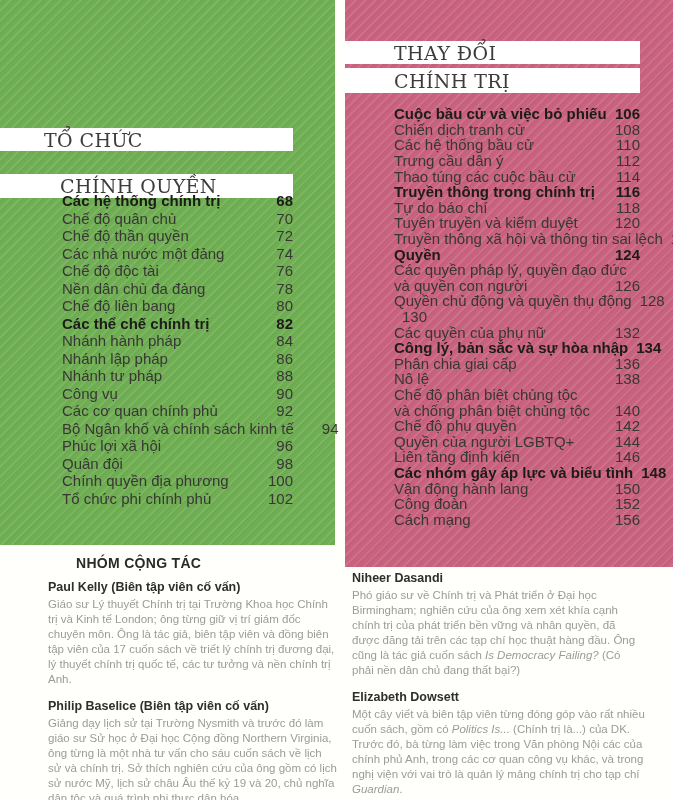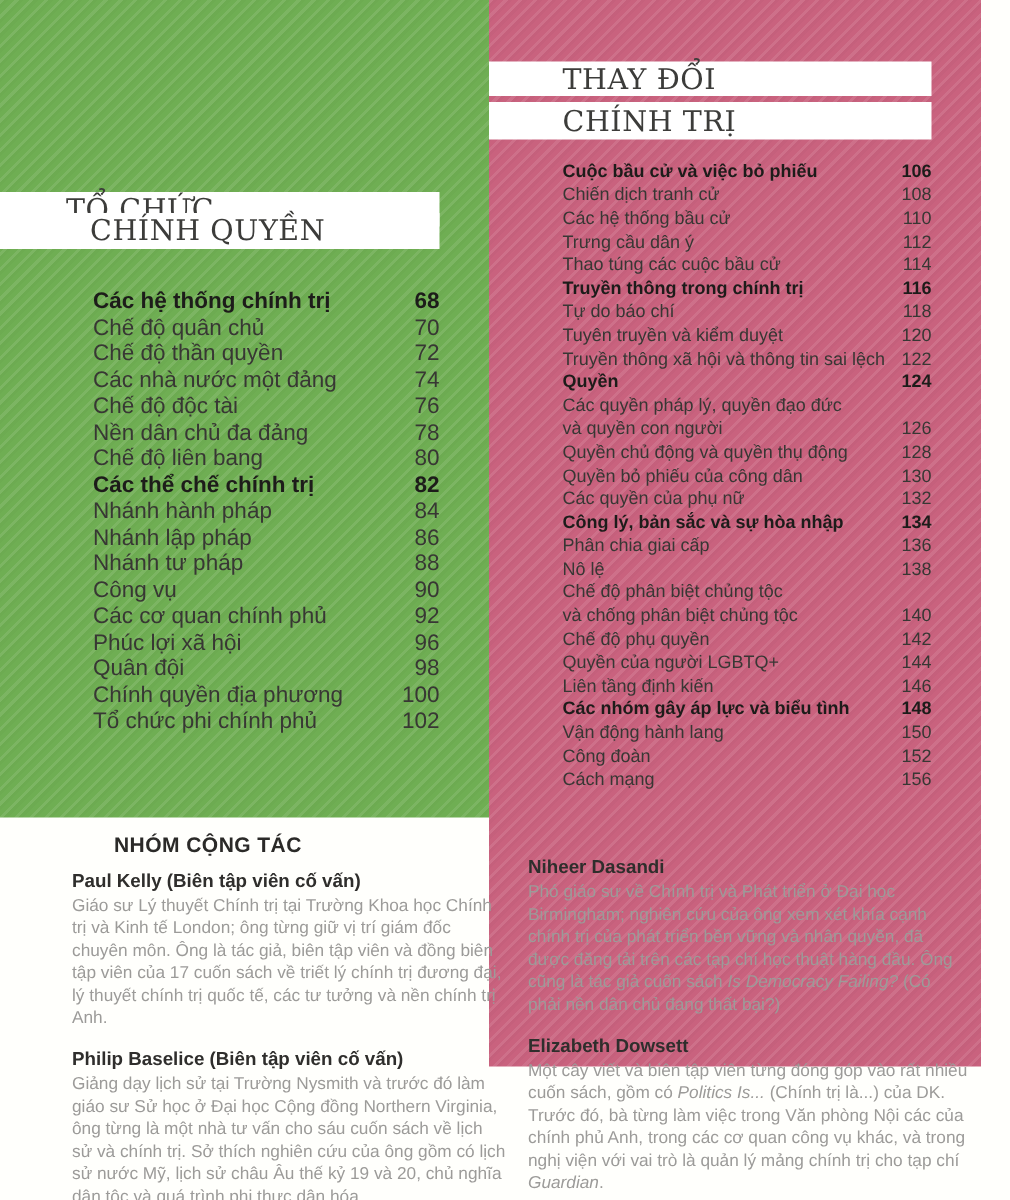--- a/index.html
+++ b/index.html
@@ -16,52 +16,52 @@
   .panel{position:absolute;top:0;}
   .panel.green{
     left:0;width:335px;height:545px;
     background-color:#6fae53;
     background-image:repeating-linear-gradient(135deg,
       rgba(255,255,255,0.09) 0px, rgba(255,255,255,0.09) 2px,
       rgba(0,0,0,0.02) 2px, rgba(0,0,0,0.02) 4px,
       transparent 4px, transparent 7px);
   }
   .panel.pink{
-    left:326px;width:328px;height:711px;
+    left:345px;width:328px;height:567px;
     background-color:#c9627e;
     background-image:repeating-linear-gradient(135deg,
       rgba(255,255,255,0.09) 0px, rgba(255,255,255,0.09) 2px,
       rgba(0,0,0,0.02) 2px, rgba(0,0,0,0.02) 4px,
       transparent 4px, transparent 7px);
   }
 
   
   .band{
     position:absolute;left:0;background:#ffffff;
     display:flex;align-items:center;
     font-family:"DejaVu Serif", serif;
     color:#3c3c3a;letter-spacing:0.4px;
   }
   .green .band{width:293px;font-size:19px;padding-left:60px;box-sizing:border-box;}
   .green .band.b1{top:128px;height:23px;padding-left:44px;}
-  .green .band.b2{top:142px;height:24px;}
+  .green .band.b2{top:174px;height:24px;}
   .pink .band{width:295px;font-size:19px;padding-left:49px;box-sizing:border-box;}
   .pink .band.b1{top:41px;height:23px;}
   .pink .band.b2{top:68px;height:25px;}
 
   
   .toc-list{position:absolute;box-sizing:border-box;}
   .green .toc-list{top:192px;left:62px;width:231px;}
   .pink .toc-list{top:106px;left:49px;width:246px;}
   .toc-row{
     display:flex;justify-content:space-between;align-items:center;
     color:#383734;white-space:nowrap;
   }
   .green .toc-row{height:17.5px;font-size:15px;gap:20px;}
-  .pink .toc-row{height:15.6px;font-size:12px;text-align:center;}
+  .pink .toc-row{height:15.6px;font-size:15px;text-align:center;}
   .toc-row.bold{font-weight:bold;color:#1d1c1a;}
   .toc-page{margin-left:8px;}
 
   
   .contrib-heading{
     position:absolute;left:48px;top:555px;
     font-size:14px;font-weight:bold;color:#2b2a28;letter-spacing:0.3px;padding-left:28px;
   }
   .contrib-col{position:absolute;}
   .contrib-col.left{left:48px;top:578px;width:289px;}
@@ -135,20 +135,24 @@
         </div>
         <div class="toc-row">
           <span class="toc-label">Công vụ</span>
           <span class="toc-page">90</span>
         </div>
         <div class="toc-row">
           <span class="toc-label">Các cơ quan chính phủ</span>
           <span class="toc-page">92</span>
         </div>
         <div class="toc-row">
+          <span class="toc-label">Bộ Ngân khố và chính sách kinh tế</span>
+          <span class="toc-page">94</span>
+        </div>
+        <div class="toc-row">
           <span class="toc-label">Phúc lợi xã hội</span>
           <span class="toc-page">96</span>
         </div>
         <div class="toc-row">
           <span class="toc-label">Quân đội</span>
           <span class="toc-page">98</span>
         </div>
         <div class="toc-row">
           <span class="toc-label">Chính quyền địa phương</span>
           <span class="toc-page">100</span>
@@ -214,21 +218,20 @@
         </div>
         <div class="toc-row">
           <span class="toc-label">và quyền con người</span>
           <span class="toc-page">126</span>
         </div>
         <div class="toc-row">
           <span class="toc-label">Quyền chủ động và quyền thụ động</span>
           <span class="toc-page">128</span>
         </div>
         <div class="toc-row">
-          <span class="toc-label">Quyền bỏ phiếu của công dân</span>
           <span class="toc-page">130</span>
         </div>
         <div class="toc-row">
           <span class="toc-label">Các quyền của phụ nữ</span>
           <span class="toc-page">132</span>
         </div>
         <div class="toc-row bold">
           <span class="toc-label">Công lý, bản sắc và sự hòa nhập</span>
           <span class="toc-page">134</span>
         </div>

